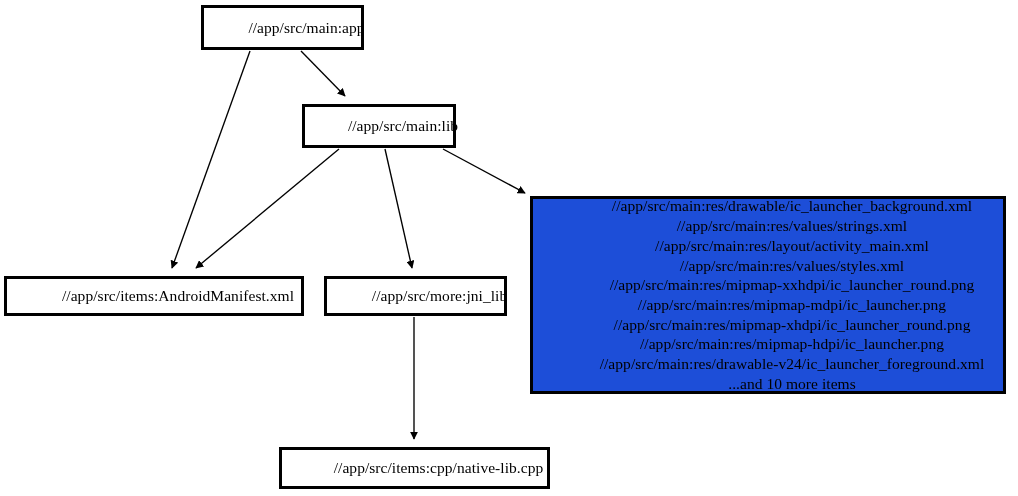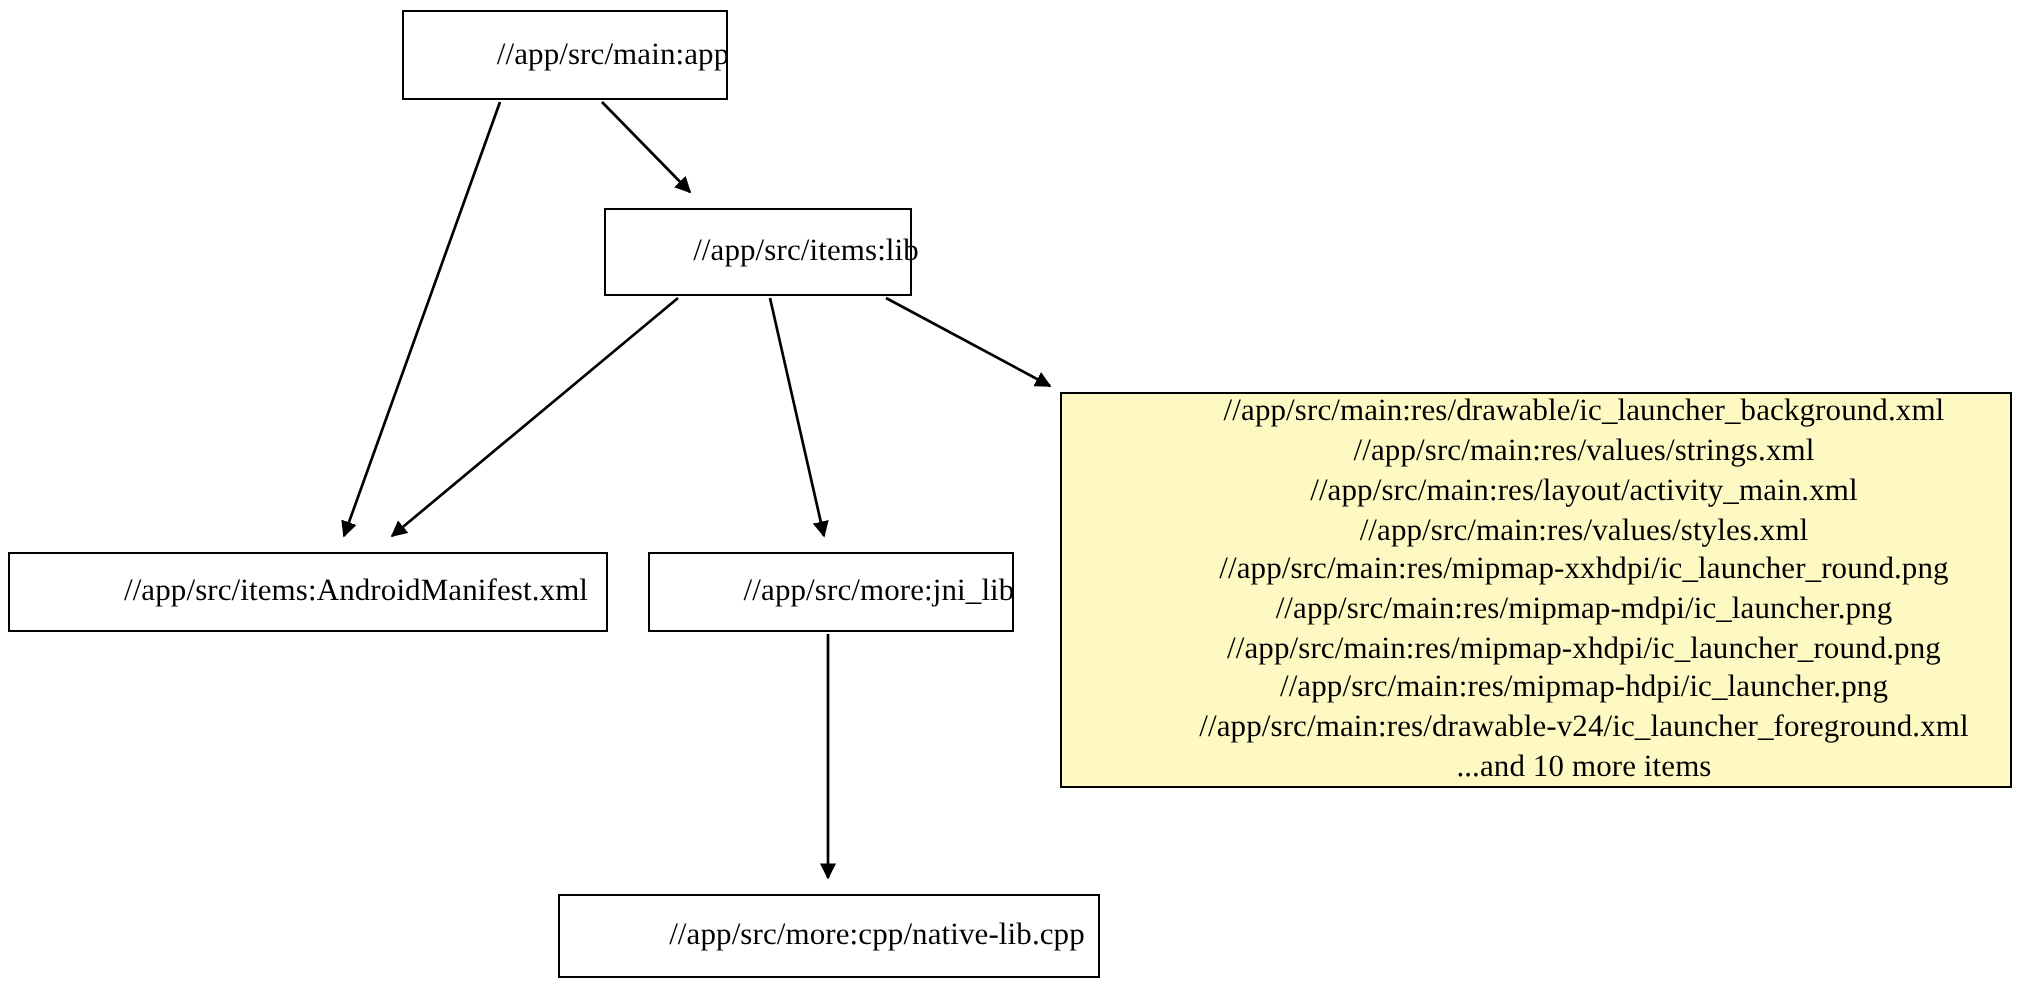--- a/index.html
+++ b/index.html
@@ -27,21 +27,21 @@
     position: absolute;
     left: 0;
     top: 0;
     width: 1018px;
     height: 496px;
     pointer-events: none;
   }
   .node {
     position: absolute;
     box-sizing: border-box;
-    border: 1px solid #c4b5fd;
+    border: 3px solid #c4b5fd;
     background: #ffffff;
     display: flex;
     align-items: center;
     justify-content: center;
     text-align: center;
     line-height: 1.0;
     padding-left: 48px;
   }
   .node-label {
     display: block;
@@ -76,41 +76,41 @@
         <line x1="443" y1="149" x2="525" y2="193" stroke="#000000" marker-end="url(#arrow)"></line>
         <line x1="414" y1="317" x2="414" y2="439" stroke="#000000" marker-end="url(#arrow)"></line>
       </g>
   </svg>
 
   <div class="node" style="left: 201px; top: 5px; width: 163px; height: 45px; border-color: rgb(0, 0, 0); background: rgb(255, 255, 255);">
     <span class="node-label">//app/src/main:app</span>
   </div>
 
   <div class="node" style="left: 302px; top: 104px; width: 154px; height: 44px; border-color: rgb(0, 0, 0); background: rgb(255, 255, 255);">
-    <span class="node-label">//app/src/items:lib</span>
+    <span class="node-label">//app/src/main:lib</span>
   </div>
 
   <div class="node" style="left: 4px; top: 276px; width: 300px; height: 40px; border-color: rgb(0, 0, 0); background: rgb(255, 255, 255);">
     <span class="node-label">//app/src/items:AndroidManifest.xml</span>
   </div>
 
   <div class="node" style="left: 324px; top: 276px; width: 183px; height: 40px; border-color: rgb(0, 0, 0); background: rgb(255, 255, 255);">
     <span class="node-label">//app/src/more:jni_lib</span>
   </div>
 
-  <div class="node" style="left: 530px; top: 196px; width: 476px; height: 198px; border-color: rgb(0, 0, 0); background: #fef9c3; justify-content: center;">
+  <div class="node" style="left: 530px; top: 196px; width: 476px; height: 198px; border-color: rgb(0, 0, 0); background: #1d4ed8; justify-content: center;">
     <span class="node-label-multi">//app/src/main:res/drawable/ic_launcher_background.xml
 //app/src/main:res/values/strings.xml
 //app/src/main:res/layout/activity_main.xml
 //app/src/main:res/values/styles.xml
 //app/src/main:res/mipmap-xxhdpi/ic_launcher_round.png
 //app/src/main:res/mipmap-mdpi/ic_launcher.png
 //app/src/main:res/mipmap-xhdpi/ic_launcher_round.png
 //app/src/main:res/mipmap-hdpi/ic_launcher.png
 //app/src/main:res/drawable-v24/ic_launcher_foreground.xml
 ...and 10 more items</span>
   </div>
 
   <div class="node" style="left: 279px; top: 447px; width: 271px; height: 42px; border-color: rgb(0, 0, 0); background: rgb(255, 255, 255);">
-    <span class="node-label">//app/src/more:cpp/native-lib.cpp</span>
+    <span class="node-label">//app/src/items:cpp/native-lib.cpp</span>
   </div>
 
 </div>
 
 </body></html>

